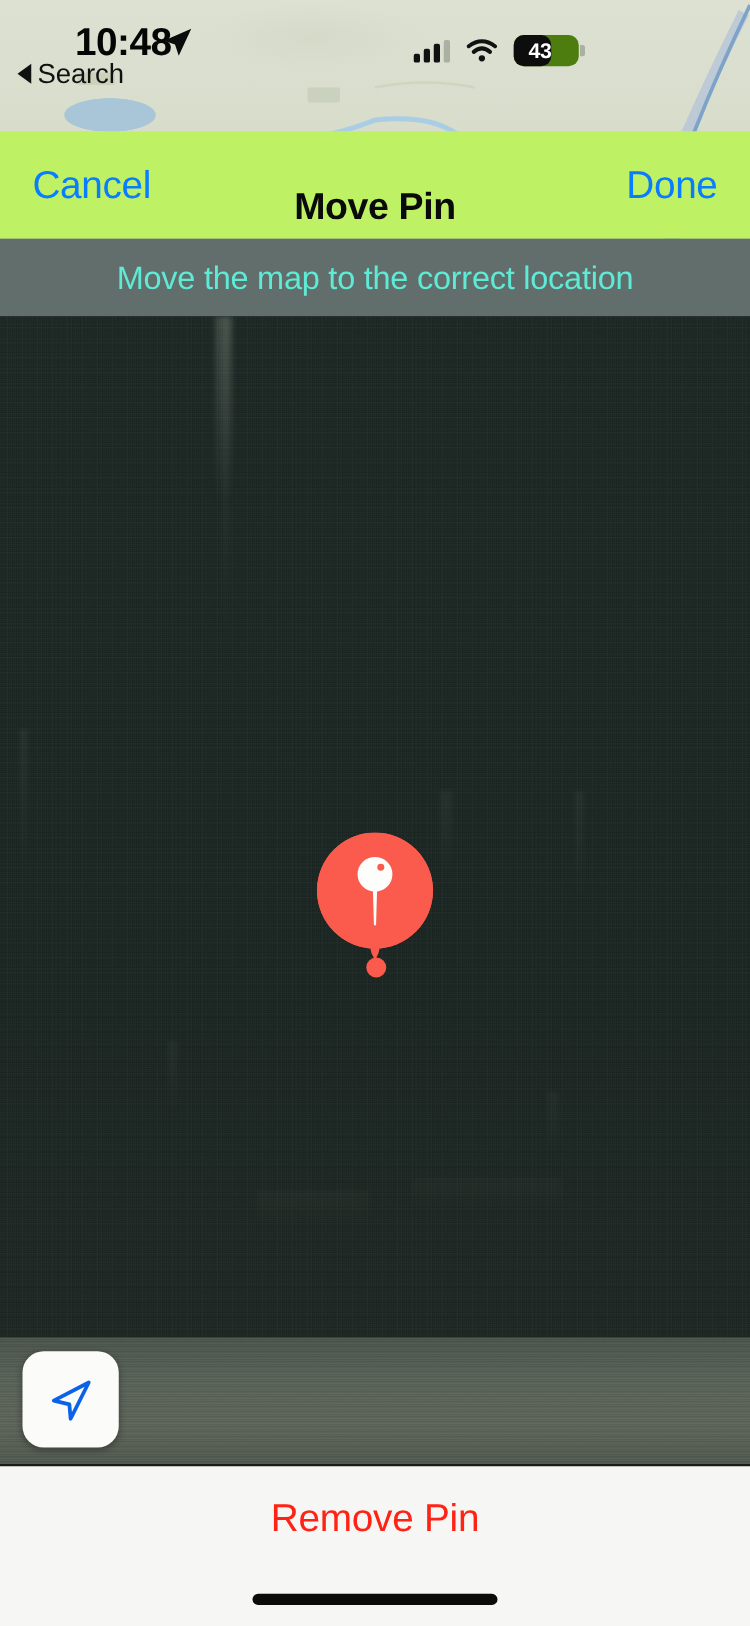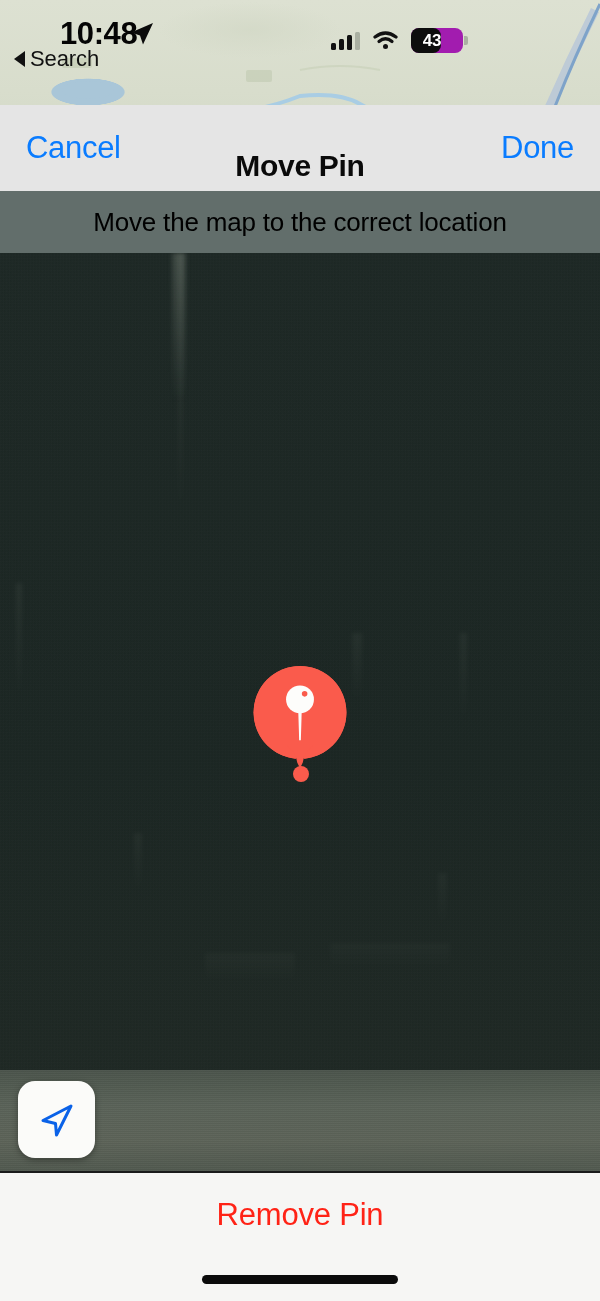--- a/index.html
+++ b/index.html
@@ -48,53 +48,53 @@
   }
   .bars { display:flex; align-items:flex-end; gap:3px; height:18px; }
   .bars i { display:block; width:5px; background:#111; border-radius:1.5px; }
   .bars i:nth-child(1){height:7px;}
   .bars i:nth-child(2){height:11px;}
   .bars i:nth-child(3){height:15px;}
   .bars i:nth-child(4){height:18px; background:#aab0a2;}
   .wifi { width:25px;height:19px; position:relative; }
   .batt {
     position:relative; width:52px; height:25px; border-radius:8px;
-    background:#a21caf; display:flex; align-items:center;
+    background:#4d7c0f; display:flex; align-items:center;
   }
   .batt-fill {
     position:absolute; left:0; top:0; height:25px; width:30px;
     background:#0d0d0d; border-radius:8px;
   }
   .batt-num {
     position:relative; z-index:2; color:#fff; font-size:17px; font-weight:700;
     width:100%; text-align:center; letter-spacing:-0.3px; padding-right:10px;
   }
   .batt-tip {
     position:absolute; right:-5px; top:8px; width:4px;height:9px;
     background:#aab0a2; border-radius:0 2px 2px 0;
   }
 
   
   .navbar {
     position:absolute; left:0; top:105px; width:600px; height:86px;
-    background:#e5e5e5; z-index:7;
+    background:#bef264; z-index:7;
     display:flex; align-items:center; justify-content:space-between;
     padding:0 26px;
   }
   .nav-btn { font-size:31px; color:#0a7cff; letter-spacing:-0.3px; }
   .nav-title { font-size:30px; font-weight:700; color:#0a0a0a; letter-spacing:-0.3px;
     position:absolute; left:0; width:600px; text-align:center;margin-top:36px; }
 
   
   .instruction {
     position:absolute; left:0; top:191px; width:600px; height:62px;
     background:#626e6b; z-index:7;
     display:flex; align-items:center; justify-content:center;
   }
-  .instruction span { font-size:26px; color:#000000; letter-spacing:-0.2px; }
+  .instruction span { font-size:26px; color:#5eead4; letter-spacing:-0.2px; }
 
   
   .map {
     position:absolute; left:0; top:253px; width:600px; height:918px;
     background:
       linear-gradient(180deg,#1c2724 0%, #1a2522 55%, #1d2723 86%, #1e2824 100%);
     overflow:hidden; z-index:3;
   }
   .map-noise {
     position:absolute; inset:0;

